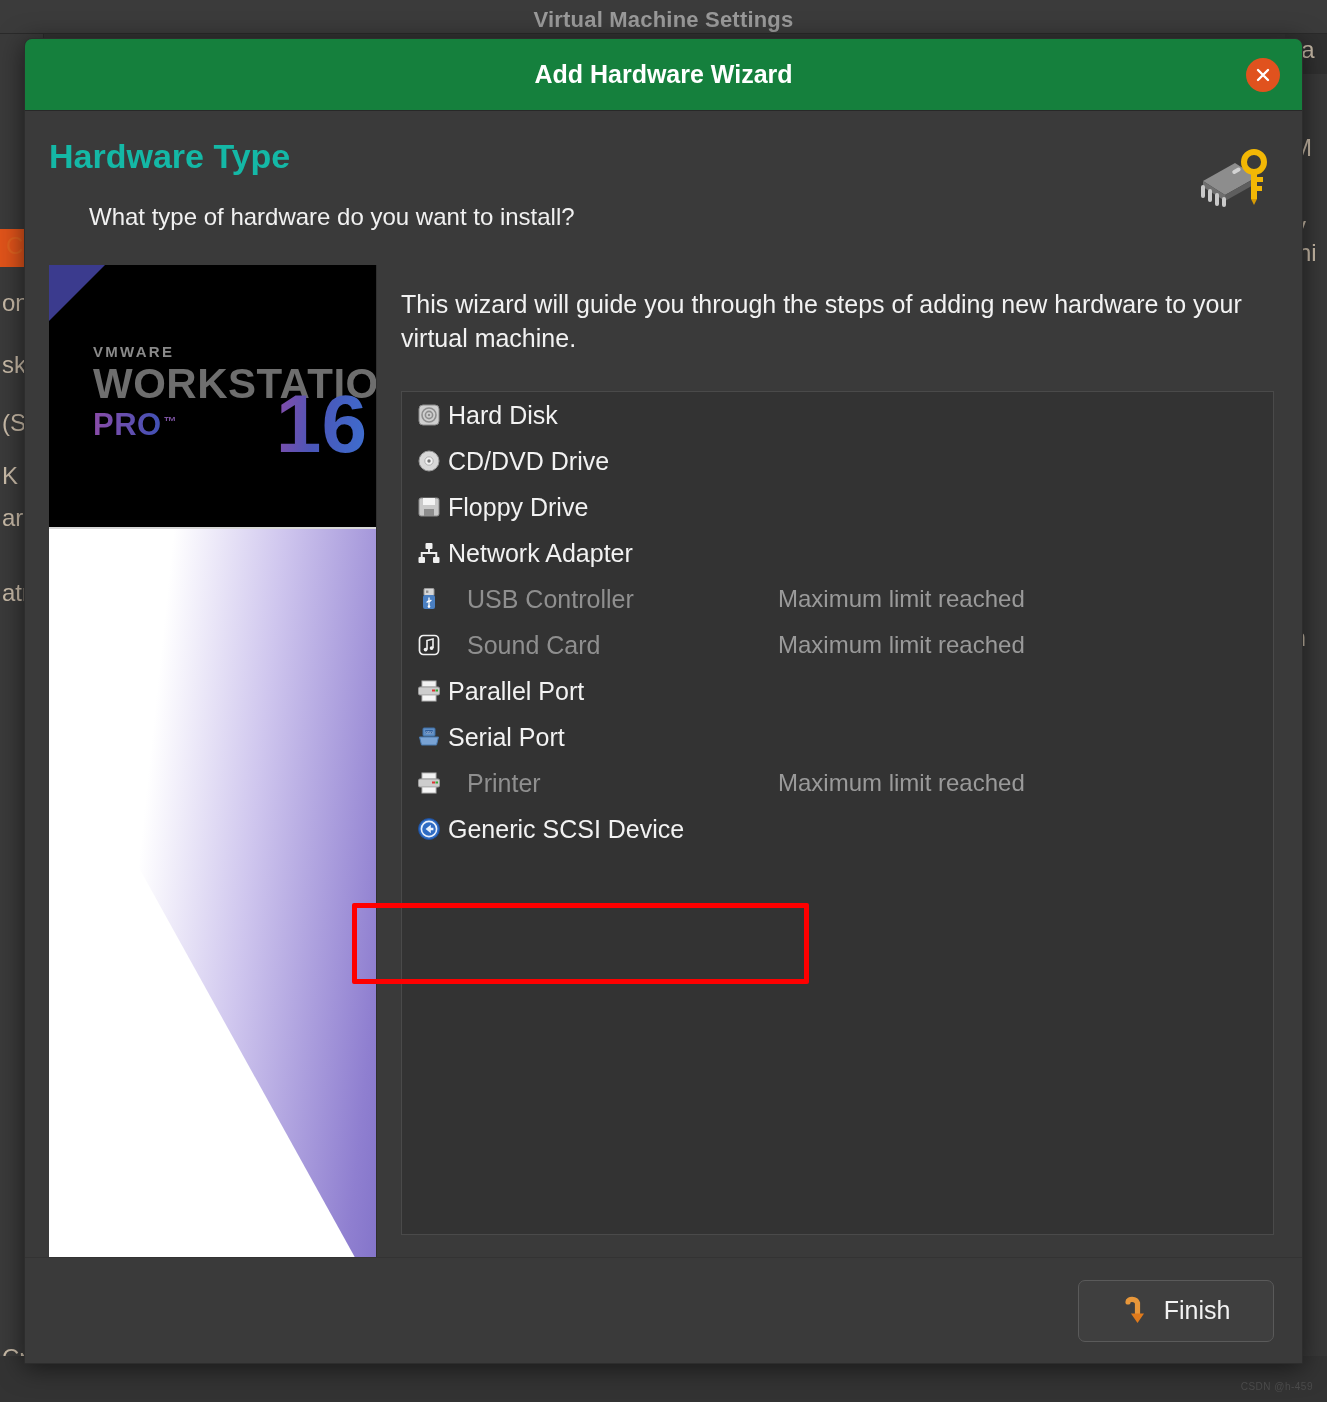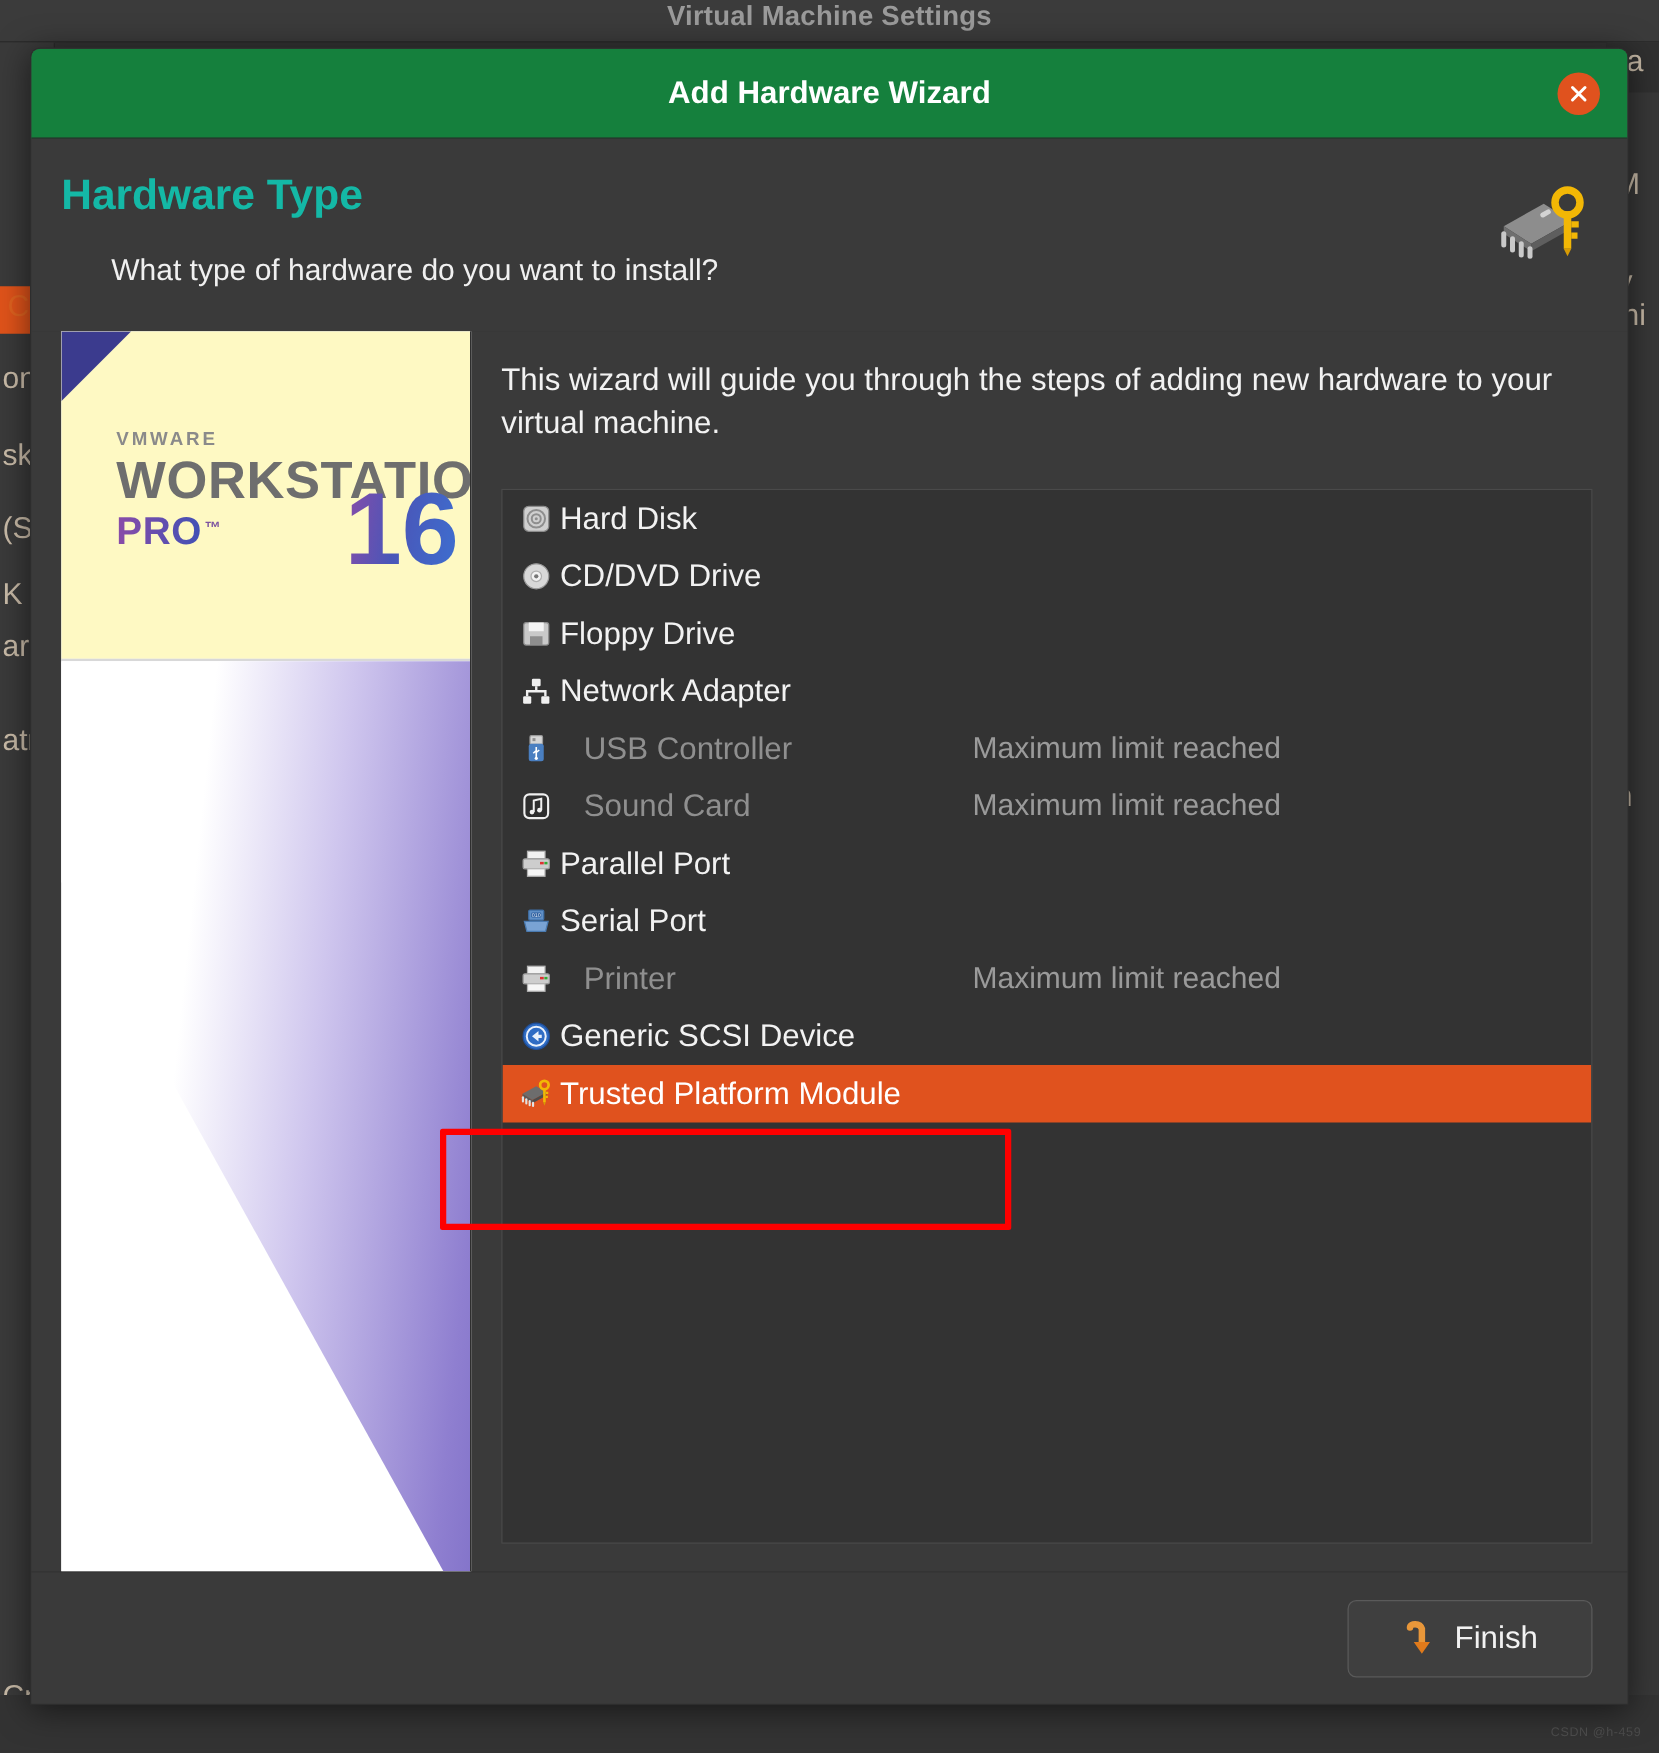--- a/index.html
+++ b/index.html
@@ -8,21 +8,21 @@
     background: #2e2e2e;
     font-family: "Liberation Sans", sans-serif;
     overflow: hidden;
   }
 
   
   #bg-window { position: absolute; inset: 0; background: #383838; }
   #bg-titlebar {
     position: absolute; top: 0; left: 0; width: 1327px; height: 33px;
     background: #3b3b3b;
-    display: flex; align-items: flex-start; justify-content: center;
+    display: flex; align-items: flex-end; justify-content: center;
   }
   #bg-titlebar .t {
     color: #9a9a9a; font-size: 22px; font-weight: bold; letter-spacing: .2px;
   }
   #bg-body {
     position: absolute; top: 33px; left: 0; width: 1327px; height: 1369px;
     background: #333333;
     border-top: 1px solid #2a2a2a;
   }
   .bg-left-col {
@@ -94,21 +94,21 @@
   #dlg-content { flex: 1 1 auto; display: flex; min-height: 0; background: #3a3a3a; }
 
   
   #splash {
     flex: 0 0 328px; position: relative; overflow: hidden;
     background: #ffffff; margin-left: 24px;
     border-right: 1px solid #2f2f2f;
   }
   #splash-top {
     position: absolute; left:0; top:0; width: 100%; height: 262px;
-    background: #fef9c3; overflow:hidden;
+    background: #000000; overflow:hidden;
   }
   #splash-corner {
     position: absolute; left: 0; top: 0;
     width: 0; height: 0;
     border-left: 56px solid #3b3b8e;
     border-bottom: 56px solid transparent;
   }
   .logo-wrap {
     position: absolute; left: 44px; top: 78px; width: 280px;
   }
@@ -427,41 +427,20 @@
           <span class="ico">
             <svg width="24" height="24" viewBox="0 0 24 24">
                 <circle cx="12" cy="12" r="10.5" fill="#2f6cc4" stroke="#1f4f9a"></circle>
                 <circle cx="12" cy="12" r="7.6" fill="none" stroke="#eaf1fb" stroke-width="1.6"></circle>
                 <path d="M13.8 7.8 L8.6 12 L13.8 16.2 V13.3 H16.4 V10.7 H13.8 Z" fill="#eaf1fb"></path>
               </svg>
           </span>
           <span class="lbl">Generic SCSI Device</span>
         </div>
 
-        <div class="hw-row selected">
-          <span class="ico">
-            <svg width="26" height="24" viewBox="0 0 26 24">
-              <path d="M2 12 L13 6 L21 11 L10 17 Z" fill="#6d6d6d"></path>
-              <path d="M2 12 L10 17 L10 19.5 L2 14.5 Z" fill="#5a5a5a"></path>
-              <path d="M10 17 L21 11 L21 13.5 L10 19.5 Z" fill="#4d4d4d"></path>
-              <g fill="#e2e2e2">
-                <rect x="1.5" y="14" width="1.7" height="5" rx=".8"></rect>
-                <rect x="4.2" y="15.5" width="1.7" height="5" rx=".8"></rect>
-                <rect x="6.9" y="17" width="1.7" height="5" rx=".8"></rect>
-                <rect x="9.6" y="18.3" width="1.7" height="4.2" rx=".8"></rect>
-              </g>
-              <circle cx="19.5" cy="5" r="3.4" fill="none" stroke="#f2b705" stroke-width="2.2"></circle>
-              <rect x="18.5" y="7.6" width="2.1" height="11" fill="#f2b705"></rect>
-              <rect x="20.6" y="10.4" width="2" height="1.8" fill="#f2b705"></rect>
-              <rect x="20.6" y="13.6" width="1.7" height="1.8" fill="#f2b705"></rect>
-              <path d="M18.5 18.6 L19.6 21.5 L20.6 18.6 Z" fill="#d79b04"></path>
-            </svg>
-          </span>
-          <span class="lbl">Trusted Platform Module</span>
-        </div>
 
       </div>
     </div>
   </div>
 
   <div id="dlg-footer">
 
     <button class="btn">
       <span>
         <svg width="28" height="30" viewBox="0 0 28 30">

